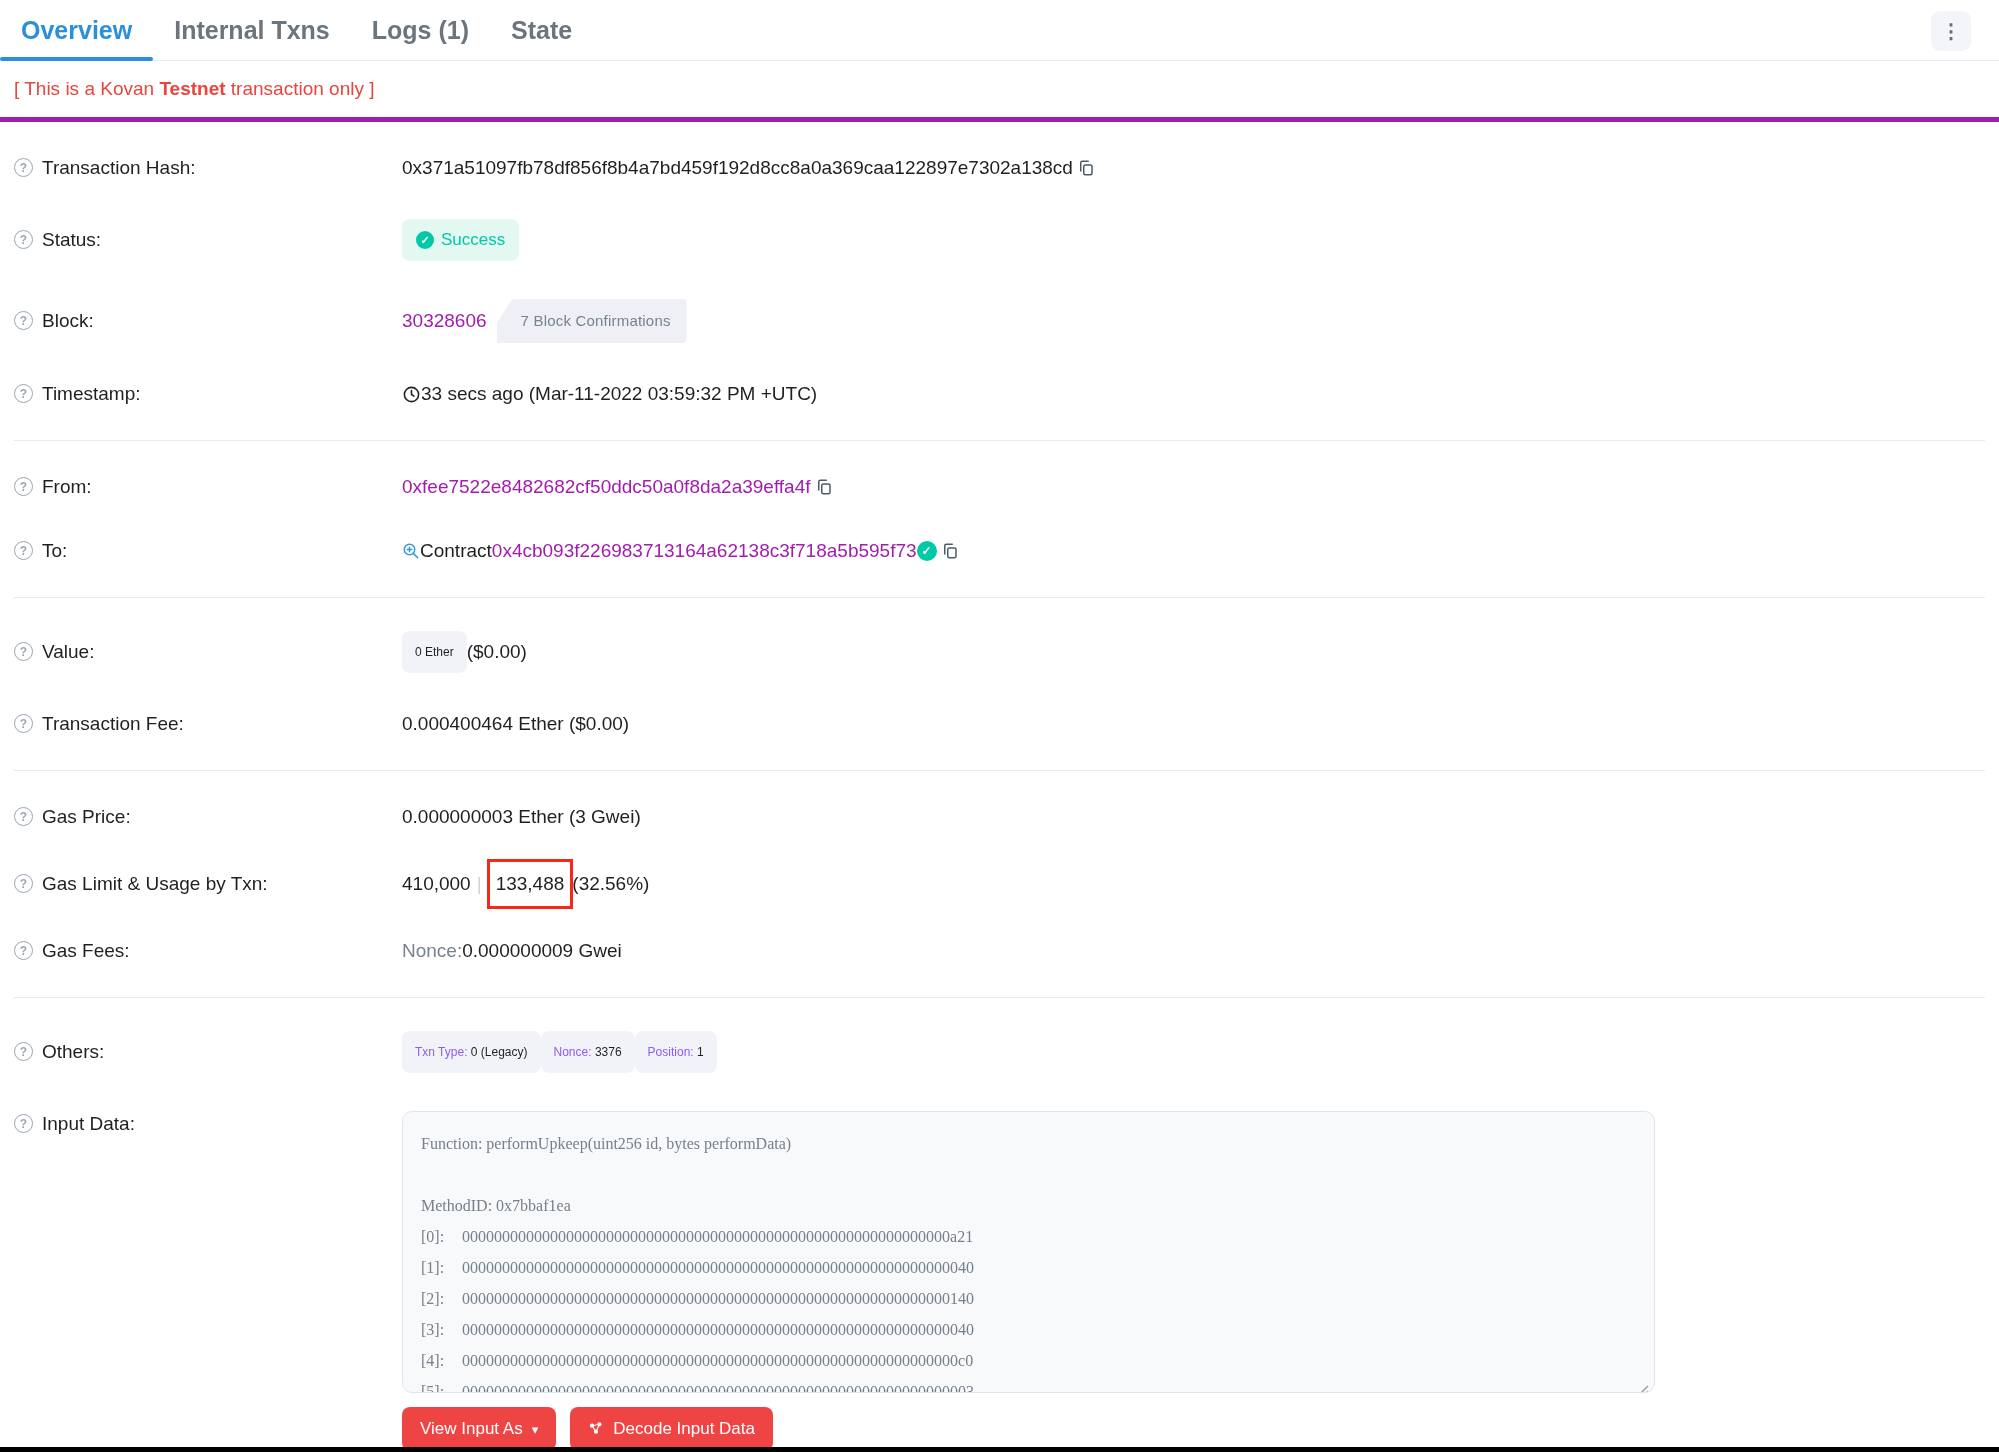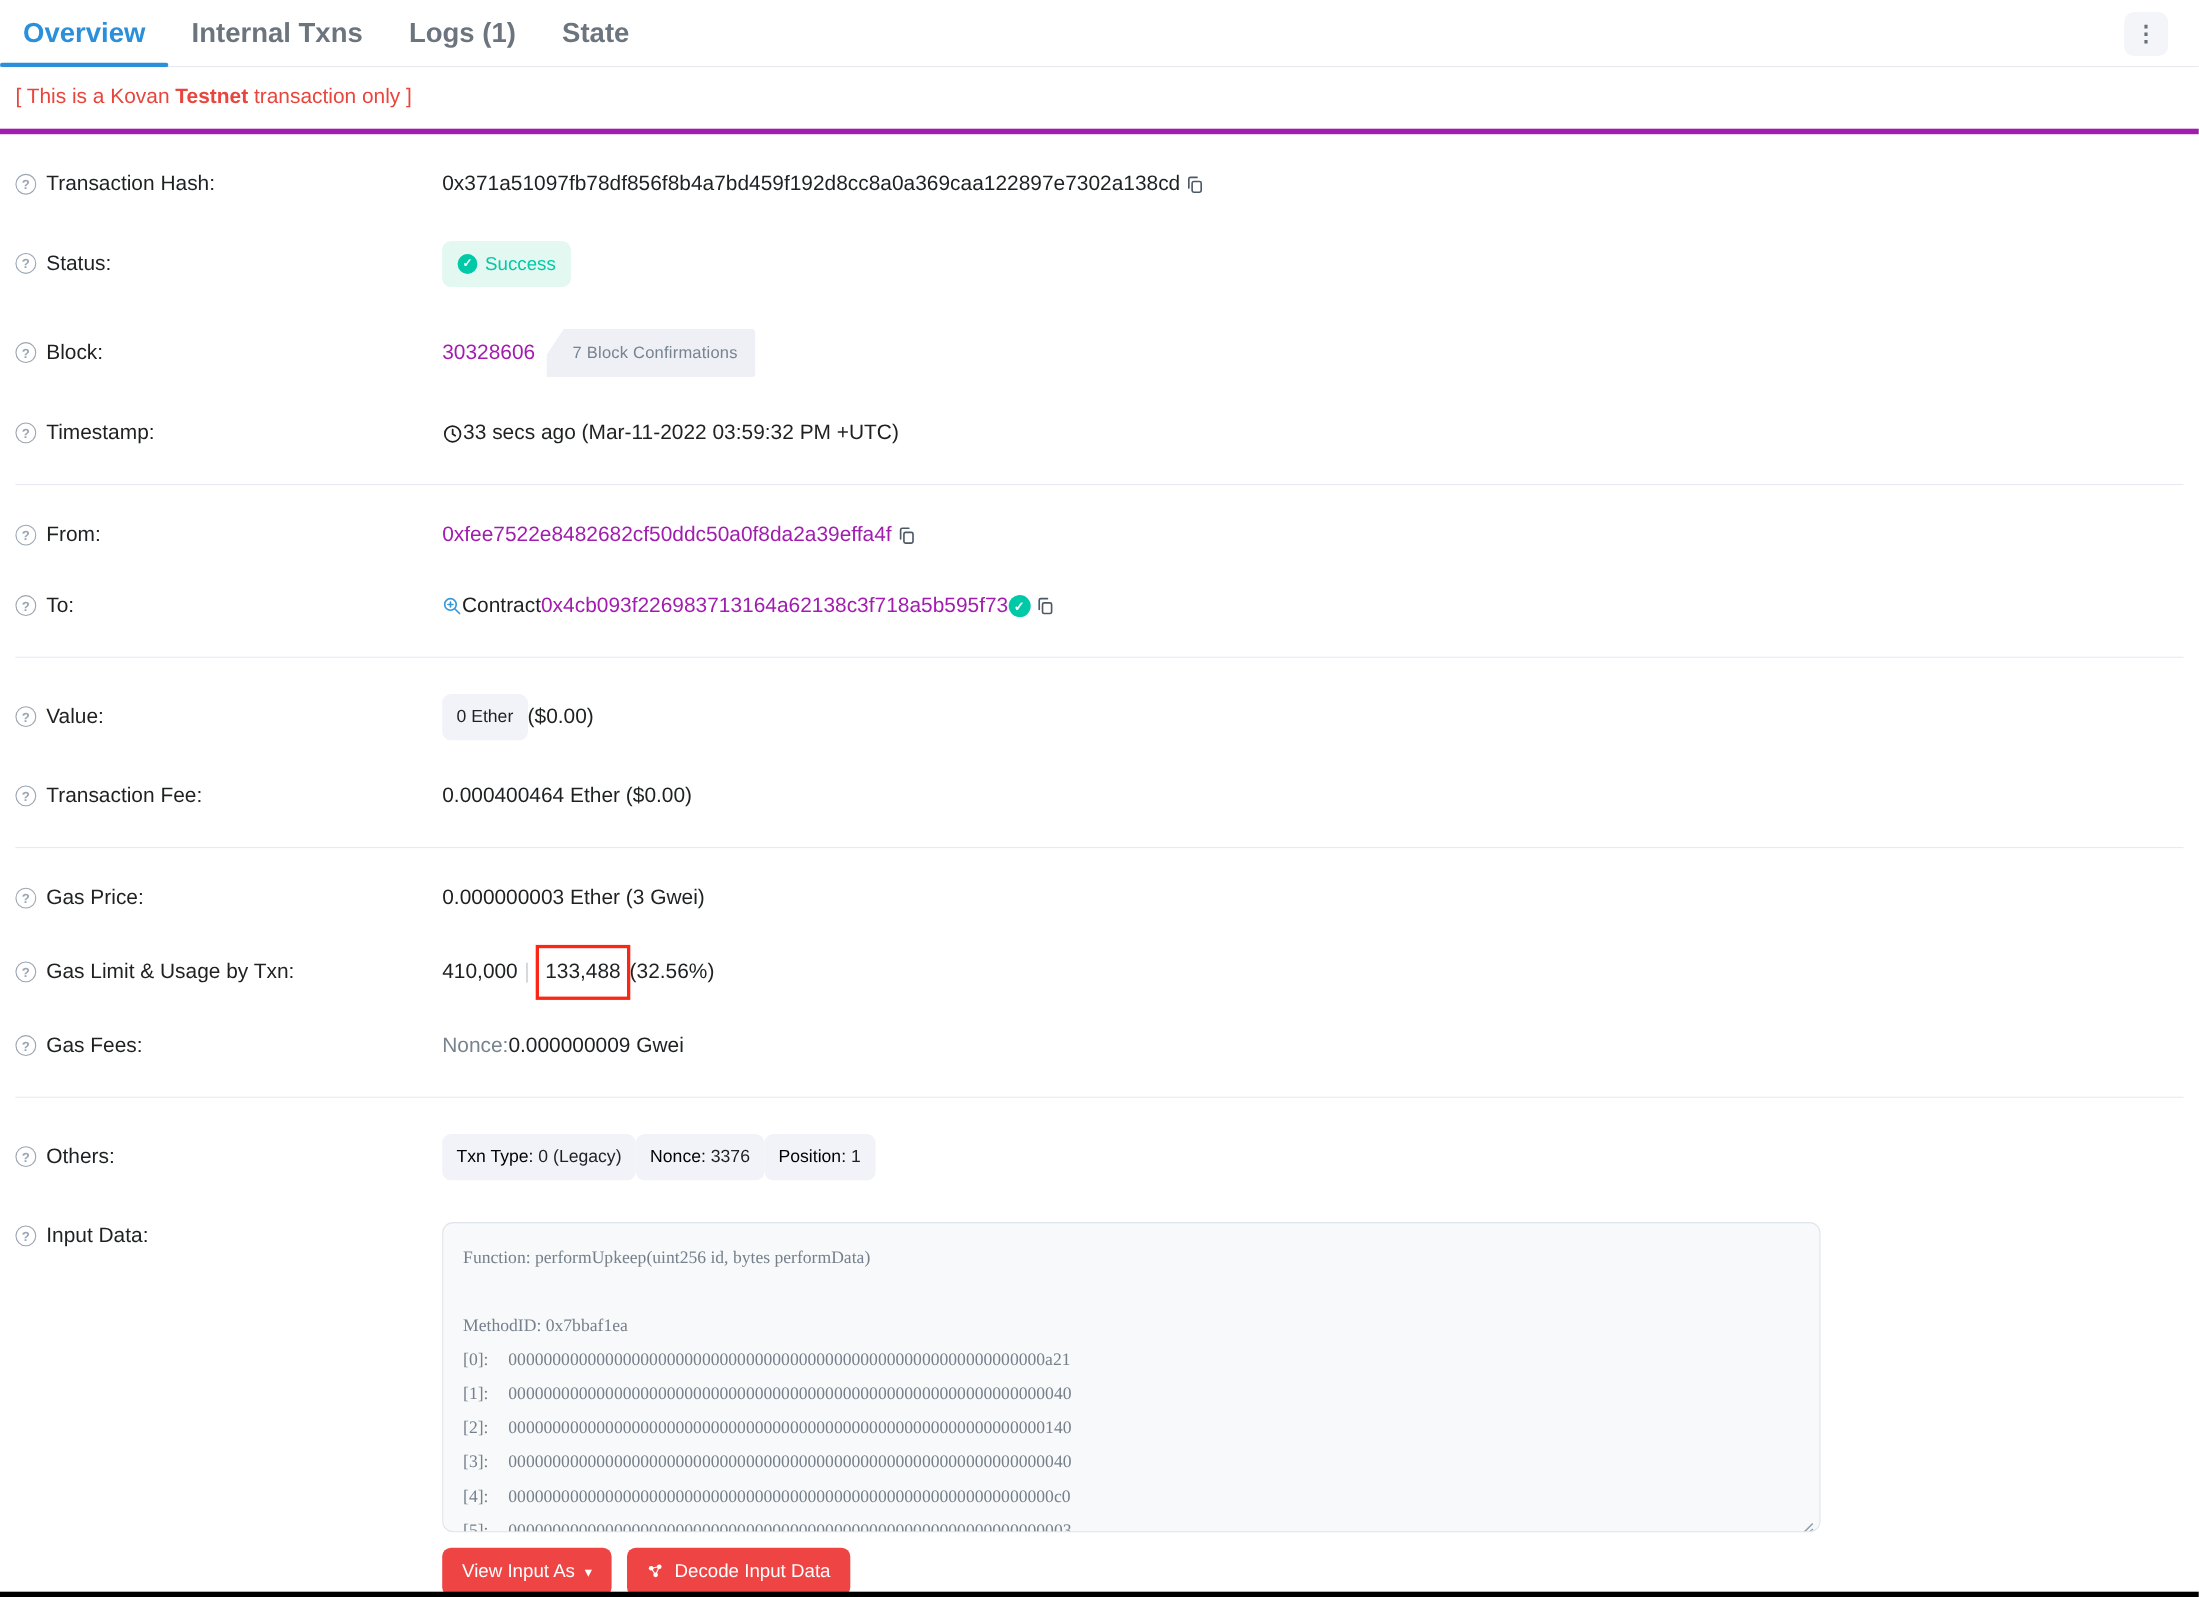--- a/index.html
+++ b/index.html
@@ -35,22 +35,22 @@
   .copy-icon { color:#4d5a66; cursor:pointer; display:inline-flex; margin-left:4px; }
 
   
   .badge-success { display:inline-flex; align-items:center; gap:7px; background:#e2f8f1; color:#00c9a7; border-radius:8px; padding:8px 14px; font-size:17px; }
   .check-circle { width:18px; height:18px; border-radius:50%; background:#00c9a7; color:#fff; font-size:11px; font-weight:bold; display:inline-flex; align-items:center; justify-content:center; }
 
   
   .confirm-badge { display:inline-block; background:#eef0f5; color:#77838f; font-size:15px; padding:9px 16px 9px 24px; margin-left:10px; clip-path:polygon(16px 0, 100% 0, 100% 100%, 0 100%, 0 55%); border-radius:0 4px 4px 0; letter-spacing:.2px; }
 
   
-  .pill { display:inline-block; background:#f2f3f8; border-radius:8px; padding:8px 13px; font-size:16px; color:#1e2022; }
-  .pill .pill-label { color:#000000; }
+  .pill { display:inline-block; background:#f2f3f8; border-radius:8px; padding:8px 13px; font-size:12px; color:#1e2022; }
+  .pill .pill-label { color:#8b5cf6; }
   .muted { color:#77838f; }
   .sep-pipe { color:#cfd4da; padding:0 6px; }
 
   
   .annotation-box { display:inline-block; border:3px solid #fa2616; padding:9px 6px; margin:-9px -1px; }
 
   
   .input-box { width:1253px; height:282px; background:#f8f9fa; border:1px solid #e0e4ec; border-radius:10px; padding:16px 18px 0 18px; overflow:hidden; position:relative; font-family:Liberation Serif, serif; font-size:16px; line-height:31px; color:#76808c; }
   .mono-line { white-space:nowrap; display:flex; gap:18px; }
   .mono-line .idx { flex:0 0 auto; }

